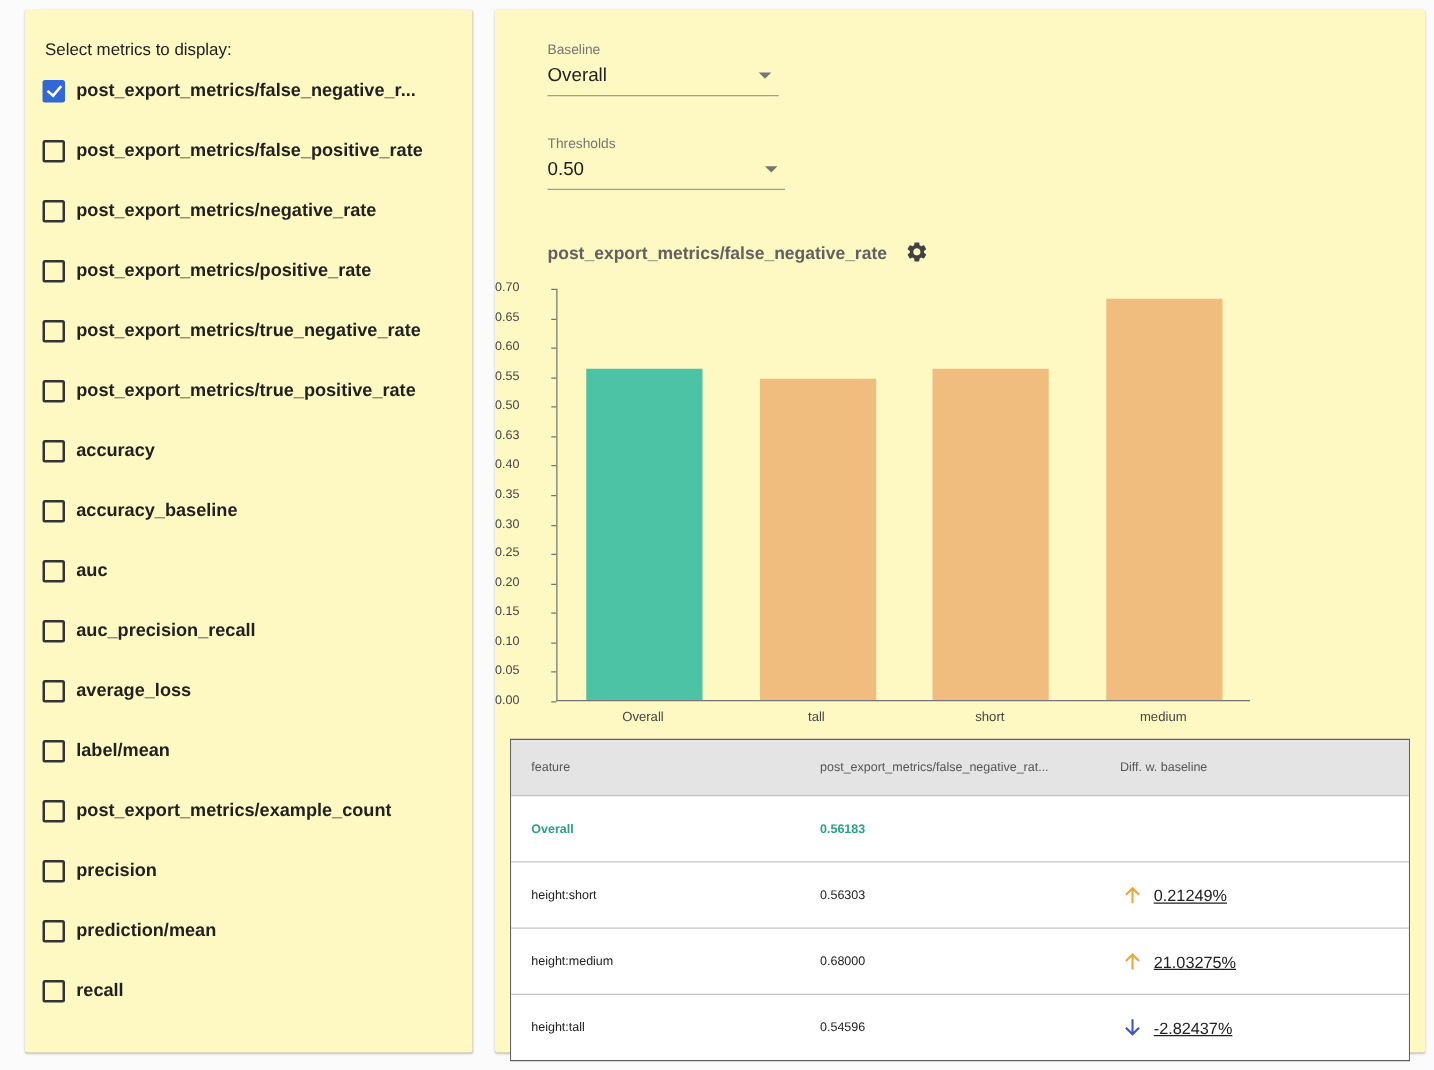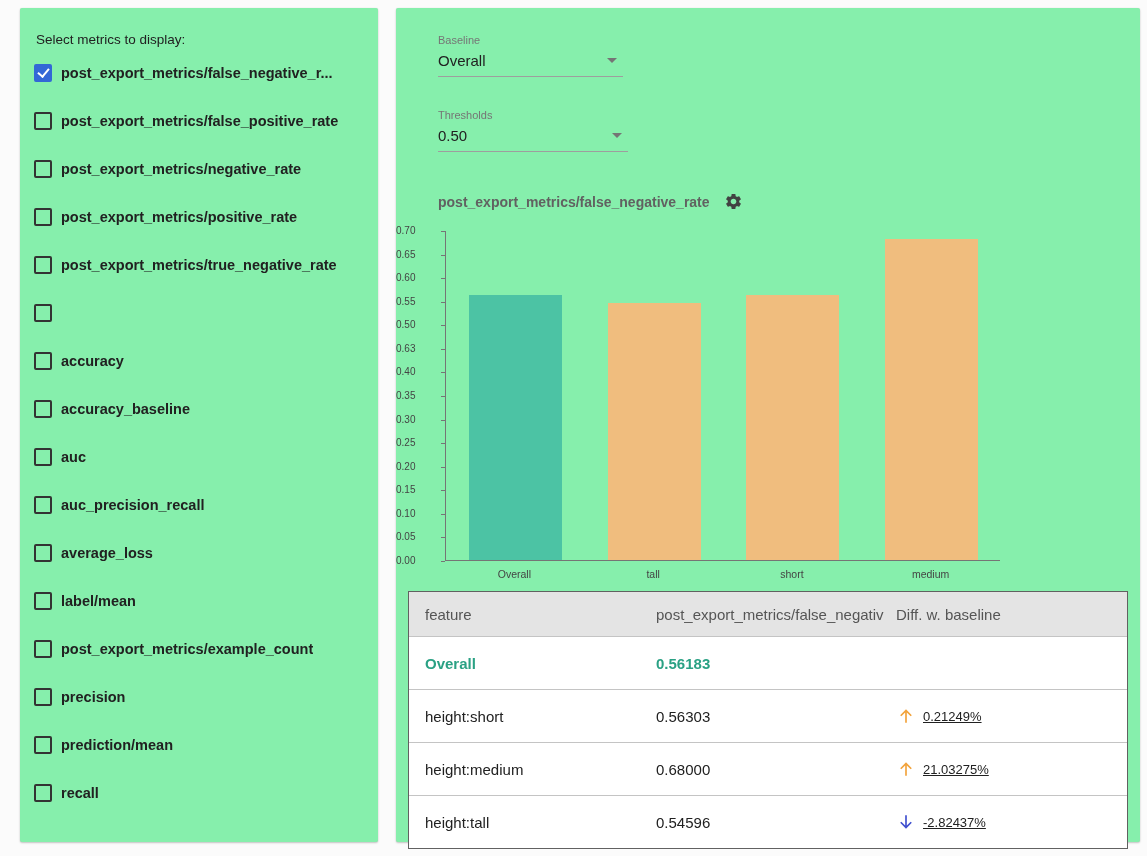--- a/index.html
+++ b/index.html
@@ -1,18 +1,18 @@
 <!DOCTYPE html>
 <html><head>
 <meta charset="utf-8">
 <style>
   * { box-sizing: border-box; margin: 0; padding: 0; }
   html, body { width: 1147px; height: 856px; }
   body { background: #fbfbfb; font-family: "Liberation Sans", sans-serif; position: relative; }
-  .card { position: absolute; background: #86efac; border-radius: 2px;
+  .card { position: absolute; background: #fef9c3; border-radius: 2px;
           box-shadow: 0 1px 2px rgba(0,0,0,0.22), 0 0 1px rgba(0,0,0,0.12); }
   .left-card { left: 20px; top: 8px; width: 358px; height: 834px; padding: 24px 14px 0 14px; overflow: hidden; }
   .right-card { left: 396px; top: 8px; width: 744px; height: 834px; padding-top: 26px; }
 
   
   .panel-title { font-size: 13.5px; color: #212121; padding-left: 2px; margin-bottom: 2px; }
   .metric-item { display: flex; align-items: center; height: 48px; gap: 9px; cursor: pointer; }
   .checkbox { flex: 0 0 18px; width: 18px; height: 18px; border: 2px solid #333; border-radius: 2px; position: relative; cursor: pointer; }
   .checkbox.checked::after { content: ""; position: absolute; left: 4px; top: 0px; width: 5px; height: 9px;
                              border: solid #fff; border-width: 0 2px 2px 0; transform: rotate(40deg); }
@@ -42,21 +42,21 @@
   .ytick-label { position: absolute; left: 0; width: 45px; text-align: left; padding-right: 3px;
                  font-size: 10px; color: #444; }
   .ytick-mark { position: absolute; width: 4px; height: 1px; background: #757575; left: 45px; }
   .xlabel { position: absolute; top: 343px; transform: translateX(-50%); font-size: 10.5px; color: #444; white-space: nowrap; }
 
   
   .metrics-table { margin: 16px 12px 0 12px; border: 1px solid #616161; background: #fff; }
   .t-row { display: grid; grid-template-columns: 247px 228px 1fr; align-items: center; height: 53px;
            border-top: 1px solid #c4c4c4; background: #fff; }
   .t-row.t-header { height: 44px; background: #e4e4e4; border-top: none; }
-  .t-cell { font-size: 15px; color: #212121; white-space: nowrap; overflow: hidden; }
+  .t-cell { font-size: 10px; color: #212121; white-space: nowrap; overflow: hidden; }
   .t-header .t-cell { color: #555; }
   .col1 { padding-left: 16px; }
   .col2 { padding-left: 0; }
   .col3 { padding-left: 12px; }
   .baseline-row .t-cell { font-weight: bold; }
   .diff-cell { display: flex; align-items: center; gap: 7px; font-size: 13px; color: #212121; text-decoration: underline; }
   .arrow { display: flex; align-items: center; }
 </style>
 </head>
 <body>
@@ -79,20 +79,21 @@
       <div class="metric-item">
         <span class="checkbox"></span>
         <span class="metric-label">post_export_metrics/positive_rate</span>
       </div>
       <div class="metric-item">
         <span class="checkbox"></span>
         <span class="metric-label">post_export_metrics/true_negative_rate</span>
       </div>
       <div class="metric-item">
         <span class="checkbox"></span>
+        <span class="metric-label">post_export_metrics/true_positive_rate</span>
       </div>
       <div class="metric-item">
         <span class="checkbox"></span>
         <span class="metric-label">accuracy</span>
       </div>
       <div class="metric-item">
         <span class="checkbox"></span>
         <span class="metric-label">accuracy_baseline</span>
       </div>
       <div class="metric-item">

